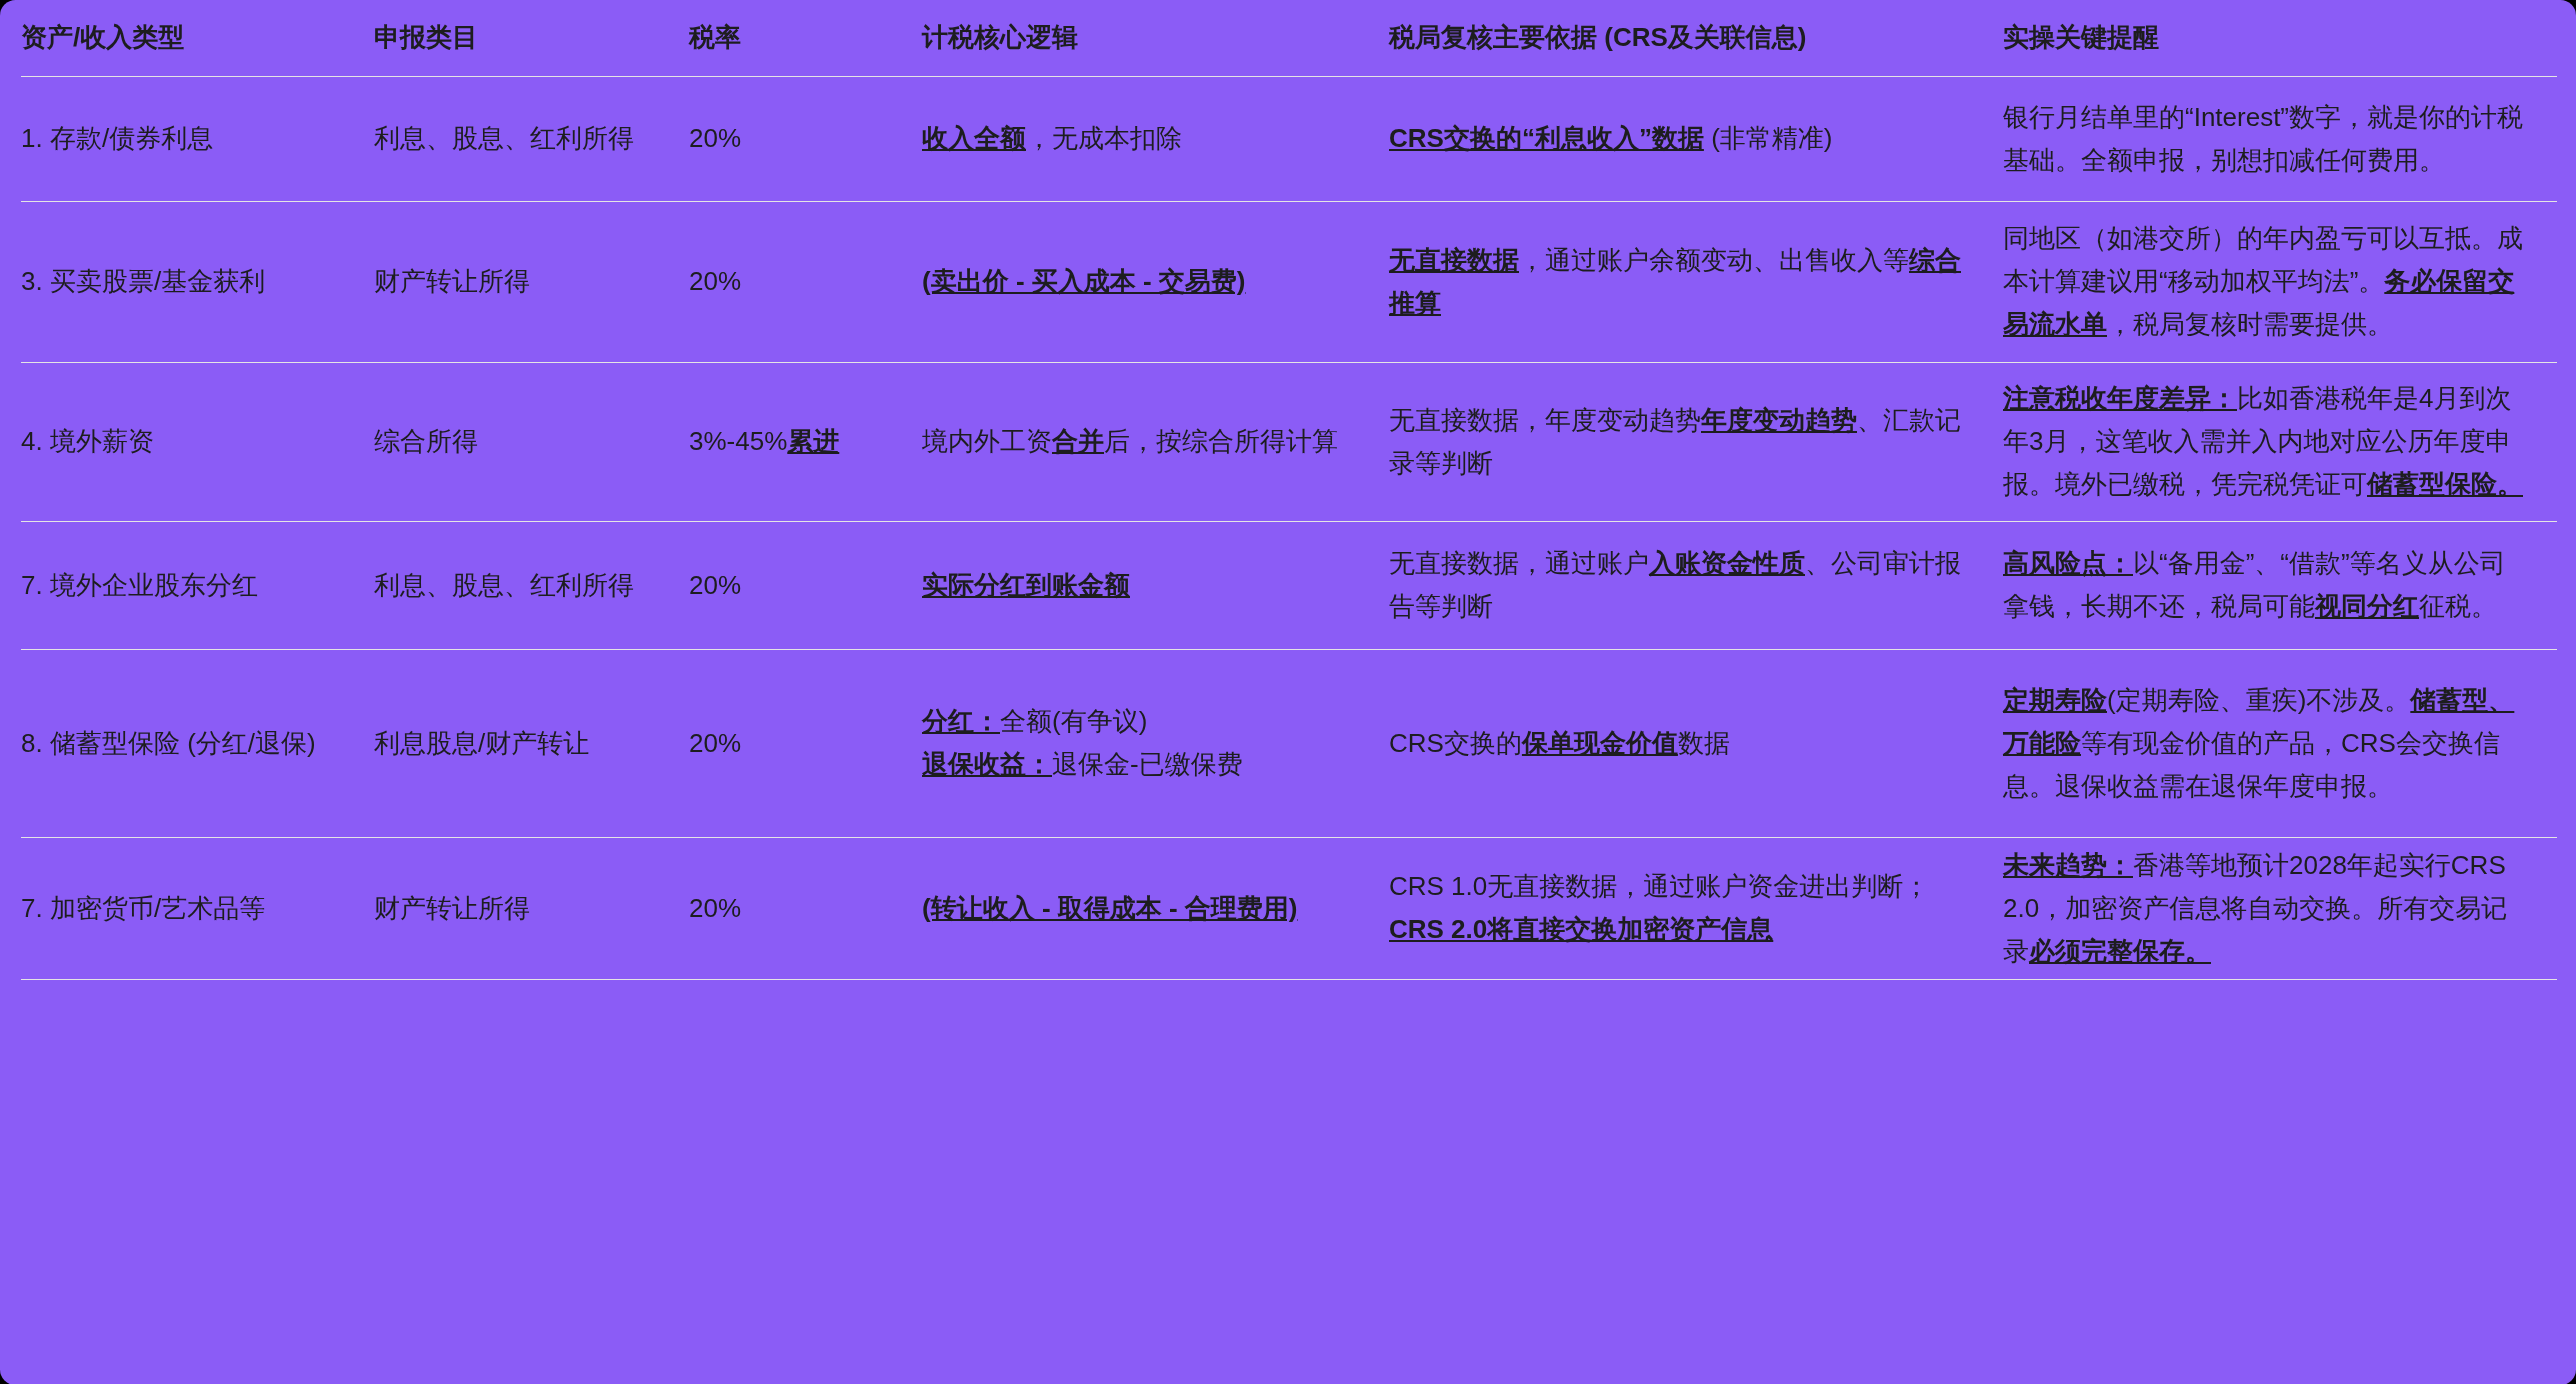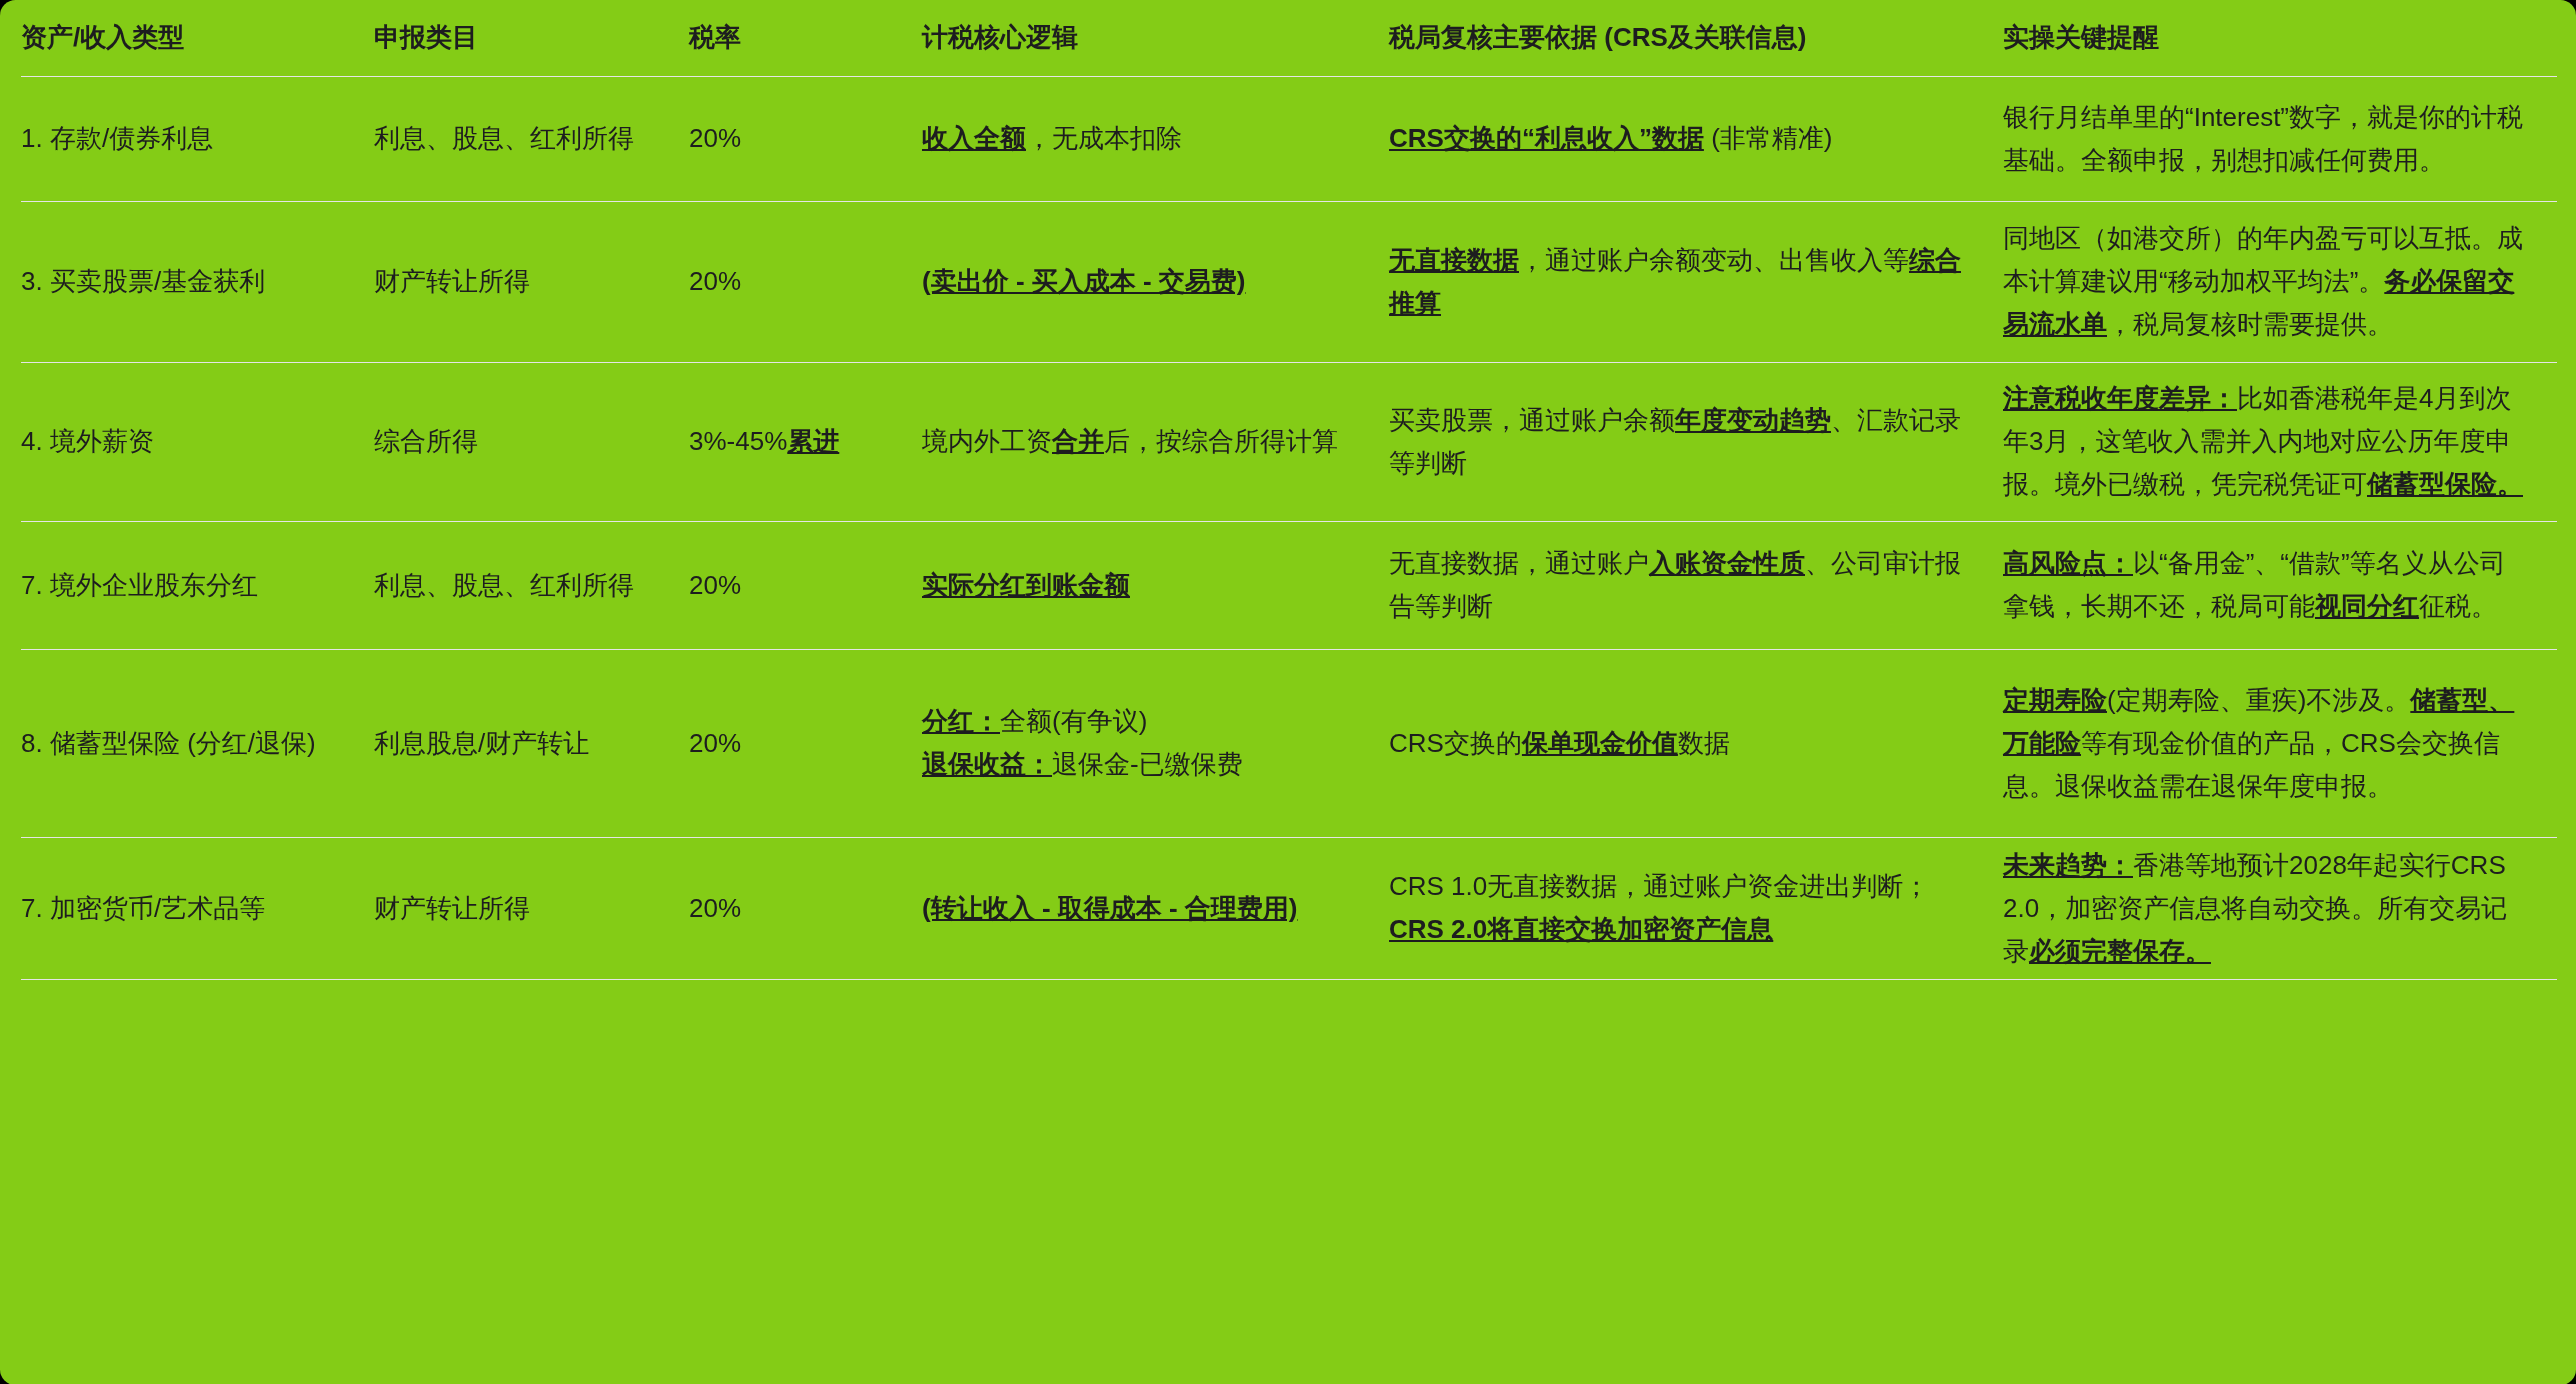--- a/index.html
+++ b/index.html
@@ -3,21 +3,21 @@
 <meta charset="utf-8">
 <style>
   html,body{margin:0;padding:0;}
   body{
     background:#000;
     font-family:"Liberation Sans","DejaVu Sans",sans-serif;
     width:2576px;height:1385px;
   }
   .page{
     width:2576px;height:1385px;
-    background:#84cc16;
+    background:#8b5cf6;
     border-radius:15.6px;
     overflow:hidden;
     box-sizing:border-box;
   }
   table.tax{
     border-collapse:collapse;
     table-layout:fixed;
     width:2535px;
     margin:0 21px;
   }
@@ -84,21 +84,21 @@
         <td class="c-rate"><span>20%</span></td>
         <td class="c-logic"><span class="bd">(卖出价 - 买入成本 - 交易费)</span></td>
         <td class="c-basis"><span class="bd">无直接数据</span><span>，通过账户余额变动、出售收入等</span><span class="bd">综合推算</span></td>
         <td class="c-tips"><span>同地区（如港交所）的年内盈亏可以互抵。成本计算建议用“移动加权平均法”。</span><span class="bd">务必保留交易流水单</span><span>，税局复核时需要提供。</span></td>
       </tr>
       <tr style="height:159px">
         <td class="c-type">4. 境外薪资</td>
         <td class="c-cat">综合所得</td>
         <td class="c-rate"><span>3%-45%</span><span class="bd">累进</span></td>
         <td class="c-logic"><span>境内外工资</span><span class="bd">合并</span><span>后，按综合所得计算</span></td>
-        <td class="c-basis"><span>买卖股票，通过账户余额</span><span class="bd">年度变动趋势</span><span>、汇款记录等判断</span></td>
+        <td class="c-basis"><span>无直接数据，年度变动趋势</span><span class="bd">年度变动趋势</span><span>、汇款记录等判断</span></td>
         <td class="c-tips"><span class="bd">注意税收年度差异：</span><span>比如香港税年是4月到次年3月，这笔收入需并入内地对应公历年度申报。境外已缴税，凭完税凭证可</span><span class="bd">储蓄型保险。</span></td>
       </tr>
       <tr style="height:128px">
         <td class="c-type">7. 境外企业股东分红</td>
         <td class="c-cat">利息、股息、红利所得</td>
         <td class="c-rate"><span>20%</span></td>
         <td class="c-logic"><span class="bd">实际分红到账金额</span></td>
         <td class="c-basis"><span>无直接数据，通过账户</span><span class="bd">入账资金性质</span><span>、公司审计报告等判断</span></td>
         <td class="c-tips"><span class="bd">高风险点：</span><span>以“备用金”、“借款”等名义从公司拿钱，长期不还，税局可能</span><span class="bd">视同分红</span><span>征税。</span></td>
       </tr>

